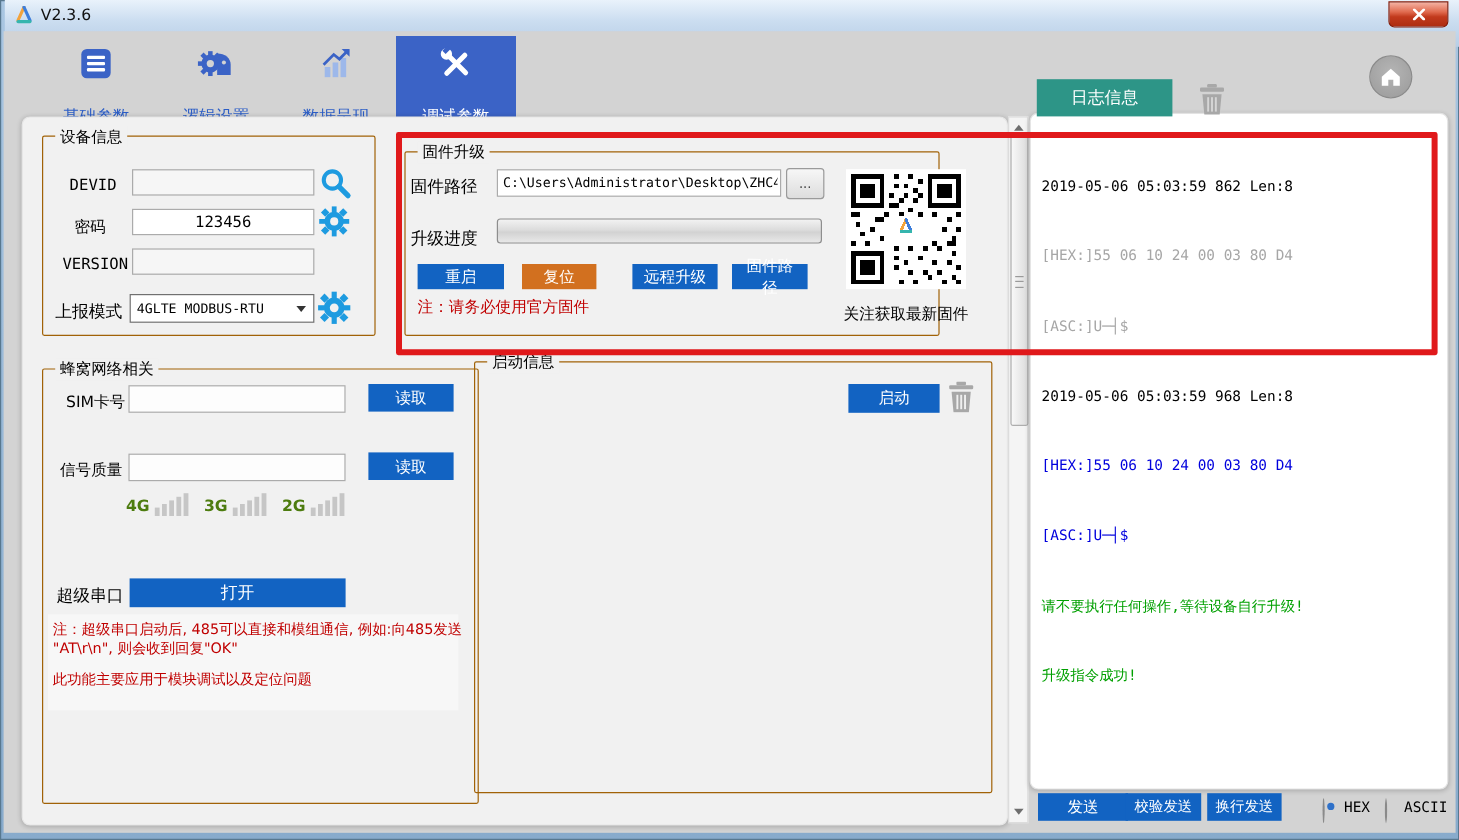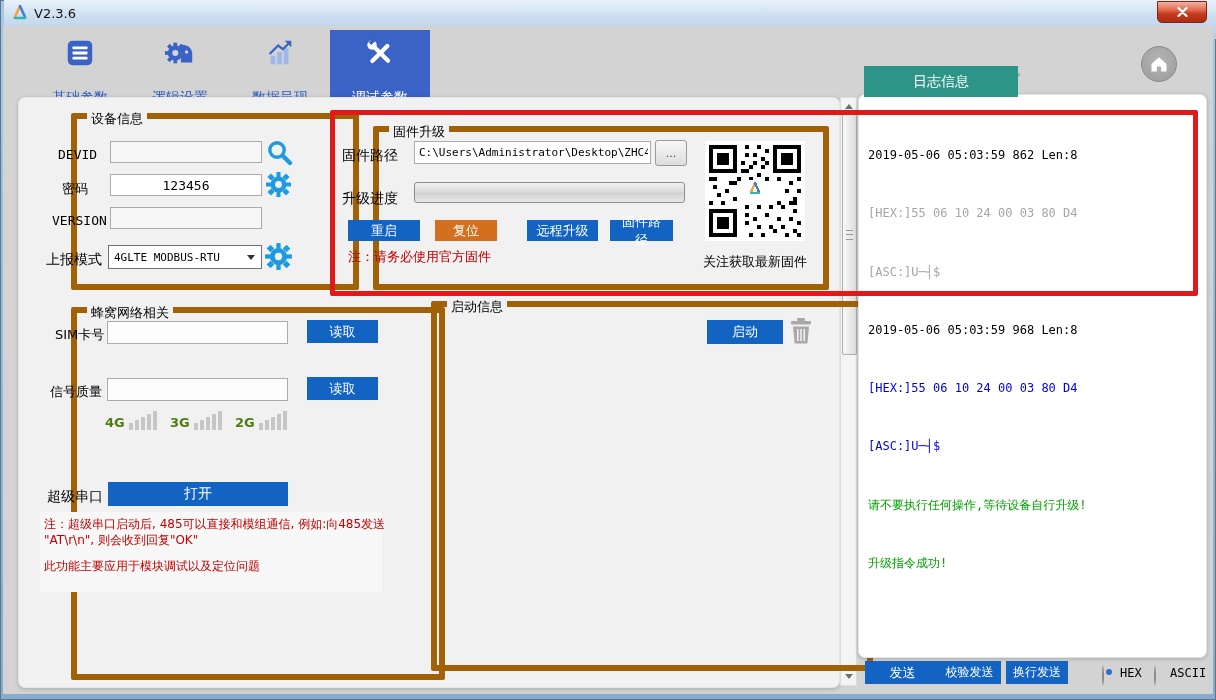--- a/index.html
+++ b/index.html
@@ -23,21 +23,21 @@
     align-items:center;justify-content:flex-start;cursor:pointer;}
   .tab .ticon{margin-top:7px;height:36px;display:flex;align-items:center;justify-content:center;}
   .tab .tlabel{font-size:14px;color:#2B5DC6;margin-top:20px;}
   .tab.active{background:#3B63C6;}
   .tab.active .tlabel{color:#fff;}
   
   .content-panel{left:18px;top:97px;width:820px;height:589px;background:#F1F1F1;
     border:1px solid #E6E6E6;border-radius:7px;box-shadow:0 1px 4px rgba(0,0,0,.2);}
   .log-panel{left:858px;top:94px;width:347px;height:562px;background:#FFFFFF;
     border:1px solid #E3E3E3;border-radius:7px;box-shadow:0 1px 4px rgba(0,0,0,.2);}
-  .groupbox{border:6px solid #a16207;border-radius:2px;margin-left:36px;}
+  .groupbox{border:1px solid #a16207;border-radius:2px;}
   .gb-label{position:absolute;top:-9px;left:10px;background:#F1F1F1;padding:0 4px;
     font-size:13px;color:#000;white-space:nowrap;}
   .flabel{font-size:13px;color:#000;white-space:nowrap;}
   .mono{font-family:"DejaVu Sans Mono","Liberation Mono",monospace;}
   .tinput{border:1px solid #ABABAB;background:#FFF;font-size:12px;outline:none;
     font-family:"DejaVu Sans Mono","Liberation Mono",monospace;box-sizing:border-box;}
   .tinput.dim{background:#F6F6F6;}
   .btn-blue{background:#1263C2;color:#fff;border:none;font-size:13px;cursor:pointer;
     display:flex;align-items:center;justify-content:center;
     font-family:"DejaVu Sans","Liberation Sans",sans-serif;}
@@ -59,21 +59,21 @@
   .bars i{width:4px;background:#C6C6C6;display:block;}
   .band-label{font-weight:bold;color:#4d7c0f;font-size:13px;margin-right:4px;}
   .red-frame{left:330px;top:110px;width:858px;height:176px;border:5px solid #E0191B;
     border-radius:2px;z-index:60;pointer-events:none;}
   .log-line{font-family:"DejaVu Sans Mono","Liberation Mono",monospace;
     font-size:12px;line-height:16.3px;white-space:nowrap;margin-top:42px;}
   .lk-time{color:#000;}
   .lk-gray{color:#A6A6A6;}
   .lk-blue{color:#0000DD;}
   .lk-green{color:#00A000;}
-  .log-header{left:864px;top:66px;width:154px;height:31px;background:#2D9587;color:#fff;
+  .log-header{left:864px;top:66px;width:113px;height:31px;background:#2D9587;color:#fff;
     font-size:14px;display:flex;align-items:center;justify-content:center;z-index:10;cursor:pointer;}
   .radio{width:13px;height:13px;border:1px solid #8A8A8A;border-radius:50%;background:#fff;
     box-sizing:border-box;position:relative;cursor:pointer;}
   .radio.sel::after{content:"";position:absolute;left:2.5px;top:2.5px;width:6px;height:6px;
     border-radius:50%;background:#2F71C9;}
   .radio-label{font-size:12px;color:#000;font-family:"DejaVu Sans Mono","Liberation Mono",monospace;}
   .scrollbar{left:840px;top:97px;width:17px;height:589px;background:#F4F4F4;
     border:1px solid #DCDCDC;box-sizing:border-box;}
   .sb-thumb{position:absolute;left:1px;top:15px;width:13px;height:240px;
     background:linear-gradient(90deg,#F8F8F8,#DDDDDD);border:1px solid #ADADAD;border-radius:2px;}

